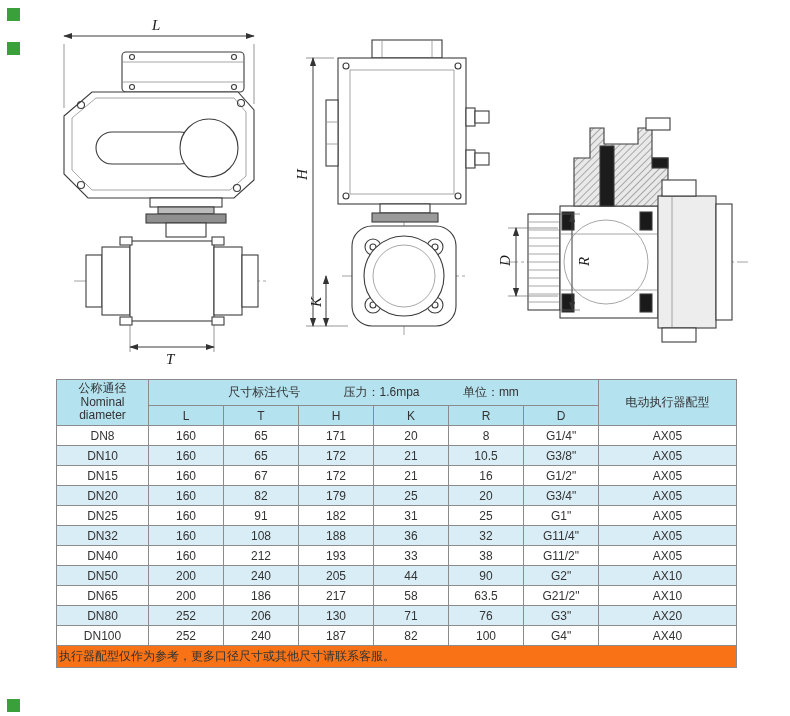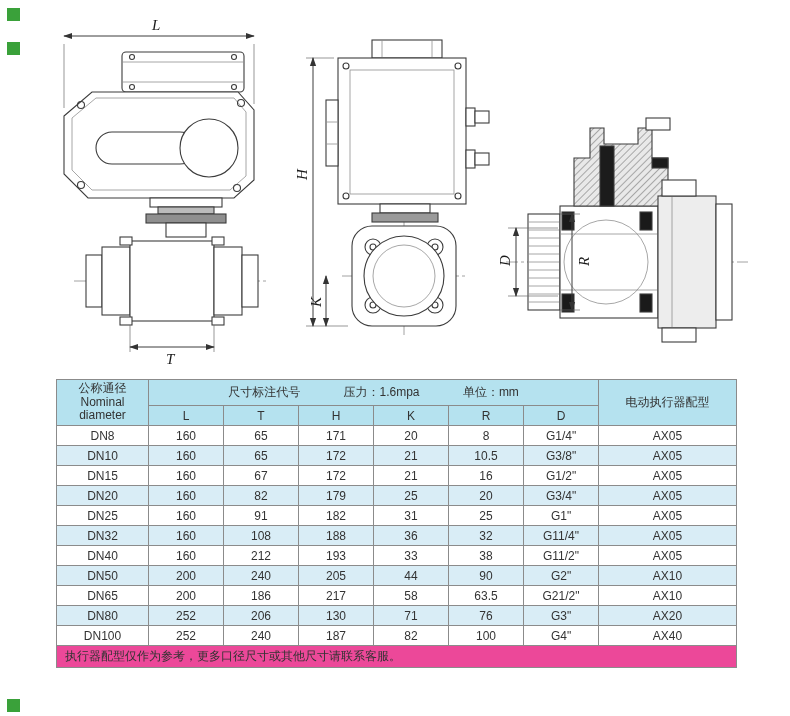--- a/index.html
+++ b/index.html
@@ -11,21 +11,21 @@
   .m3 { left:7px; top:699px; }
   .drawing { position:absolute; left:0; top:0; }
   .spec { position:absolute; left:56px; top:379px; width:680px; border-collapse:collapse;
           table-layout:fixed; font-size:12px; color:#333; }
   .spec th, .spec td { border:1px solid #8b8b8b; text-align:center; vertical-align:middle; font-weight:normal; }
   .spec thead th { background:#b5e2ef; }
   .spec thead tr.hrow1 th { height:26px; }
   .spec thead tr.hrow2 th { height:20px; }
   .spec tbody td { height:20px; background:#ffffff; }
   .spec tbody tr:nth-child(even) td { background:#d9edf6; }
-  .spec tfoot td { height:22px; text-align:left; padding-left:8px; background:#ec4899; }
+  .spec tfoot td { height:22px; text-align:left; padding-left:2px; background:#f97316; }
   .col-dn span { display:block; line-height:1.12; }
   .dims-head span { display:inline-block; margin:4px 20px; }
   .dimt { font-family:"Liberation Serif", serif; font-style:italic; font-size:15px; fill:#1a1a1a; }
   .tl { stroke:#909090; stroke-width:0.8; }
   .axis { stroke:#8a8a8a; stroke-width:0.8; stroke-dasharray:12 3 3 3; }
   .ext { stroke:#6a6a6a; stroke-width:0.7; }
   .dl { stroke:#3c3c3c; stroke-width:1; }
 </style>
 </head>
 <body>

